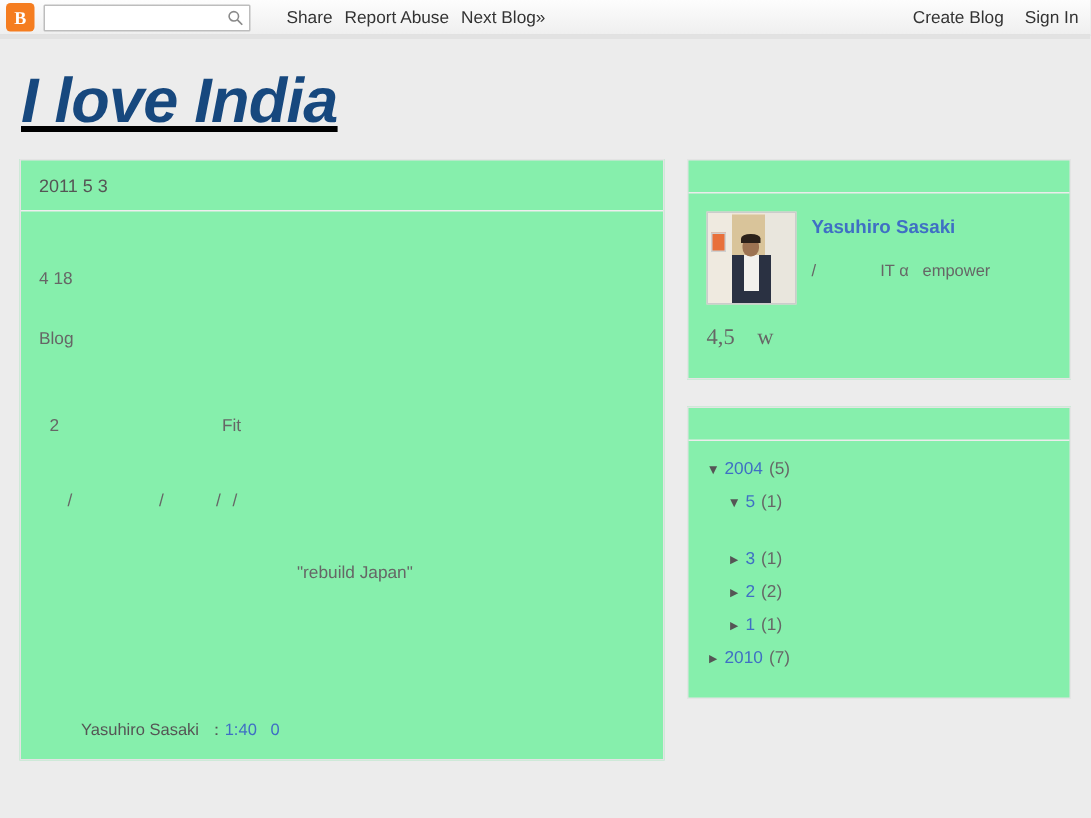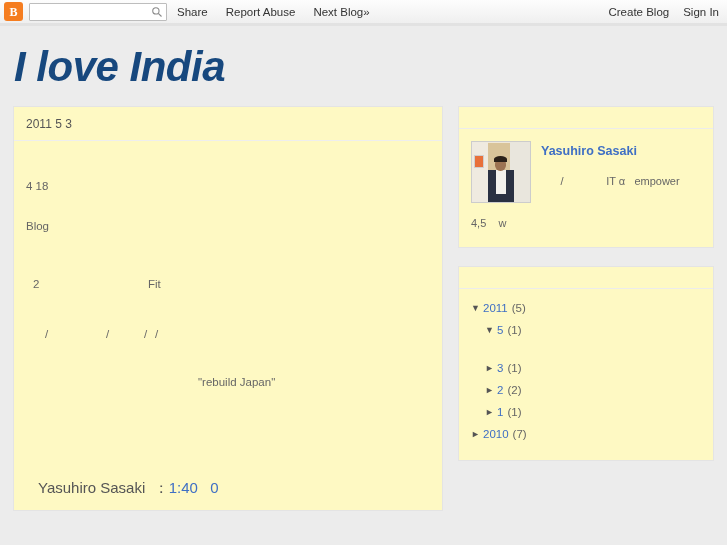--- a/index.html
+++ b/index.html
@@ -53,73 +53,73 @@
     padding: 0 3px;
     background: transparent;
     color: #333;
     font-family: "Liberation Sans", sans-serif;
   }
   .search-icon {
     position: absolute; right: 3px; top: 2px;
     width: 12px; height: 12px;
     color: #888;
   }
-  .nav-links { display: flex; align-items: center; margin-left: 10px; gap: 18px; }
+  .nav-links { display: flex; align-items: center; margin-left: 24px; gap: 8px; }
   .nav-links a, .nav-right a {
     color: #333; font-size: 11.5px; text-decoration: none;
     white-space: nowrap;
   }
   .nav-right { margin-left: auto; display: flex; align-items: flex-start; gap: 14px; }
 
   
-  #blog-header { padding: 22px 0 18px 14px; }
+  #blog-header { padding: 22px 0 18px 14px; text-decoration: underline; }
   #blog-title {
     font-size: 42px;
     font-weight: bold;
     font-style: italic;
     color: #17487e;
     letter-spacing: -0.5px;
     line-height: 1;
   }
 
   
   #content {
     display: flex;
     padding: 0 13px;
     gap: 15px;
     align-items: flex-start;
   }
   #main-col { width: 430px; flex: none; }
   #side-col { width: 256px; flex: none; }
 
   .panel {
-    background: #fef9c3;
+    background: #86efac;
     border: 1px solid #e4e4e4;
   }
 
   
   .post-date {
     font-size: 12px;
     color: #555;
     padding: 10px 12px 9px 12px;
     border-bottom: 1px solid #eeeeee;
   }
   .post-body {
     padding: 18px 12px 4px 12px;
     font-size: 11.5px;
     color: #666;
     line-height: 1;
     min-height: 330px;
     position: relative;
   }
   .pline { position: absolute; white-space: pre; }
   .post-footer {
-    font-size: 15px;
+    font-size: 11px;
     color: #555;
-    padding: 8px 12px 12px 24px;
+    padding: 8px 12px 12px 40px;
     white-space: pre;
   }
   .post-footer a { color: #3f6fc4; text-decoration: none; }
 
   
   .side-widget { margin-bottom: 18px; }
   .widget-head {
     height: 22px;
     border-bottom: 1px solid #ececec;
   }
@@ -148,28 +148,29 @@
   .ph-body   { position: absolute; left: 27%; top: 46%; width: 45%; height: 54%; background: #2a3142; }
   .ph-shirt  { position: absolute; left: 41%; top: 47%; width: 17%; height: 40%; background: #f2f1ed; }
   .profile-name {
     font-size: 12.5px; font-weight: bold; color: #3f6fc4;
     padding-top: 3px;
   }
   .profile-text {
     font-size: 11px; color: #666;
     white-space: pre;
     line-height: 1.35;
-    text-align: center;
+    text-align: left;
     padding-top: 16px;
   }
   .profile-extra {
     clear: both;
-    font-size: 11px; color: #666;
+    font-size: 15px; color: #666;
     white-space: pre;
     padding-top: 14px;
+    font-family: Liberation Serif, serif;
   }
 
   
   .archive-inner { padding: 8px 0 14px 0; font-size: 11.5px; color: #555; }
   .arch-row {
     display: flex; align-items: center;
     padding: 3px 0 3px 12px;
     line-height: 1.4;
   }
   .arch-row.lvl1 { padding-left: 26px; }
@@ -257,21 +258,21 @@
         <div class="profile-extra">4,5    w</div>
       </div>
     </div>
 
     <div class="panel side-widget">
       <div class="widget-head"></div>
       <div class="archive-inner">
 
         <div class="arch-row">
           <span class="arrow">▼</span>
-          <a href="#" class="arch-link">2011</a>
+          <a href="#" class="arch-link">2004</a>
           <span class="arch-count">(5)</span>
         </div>
 
         <div class="arch-row lvl1">
           <span class="arrow">▼</span>
           <a href="#" class="arch-link">5</a>
           <span class="arch-count">(1)</span>
         </div>
 
         <div class="arch-spacer"></div>

